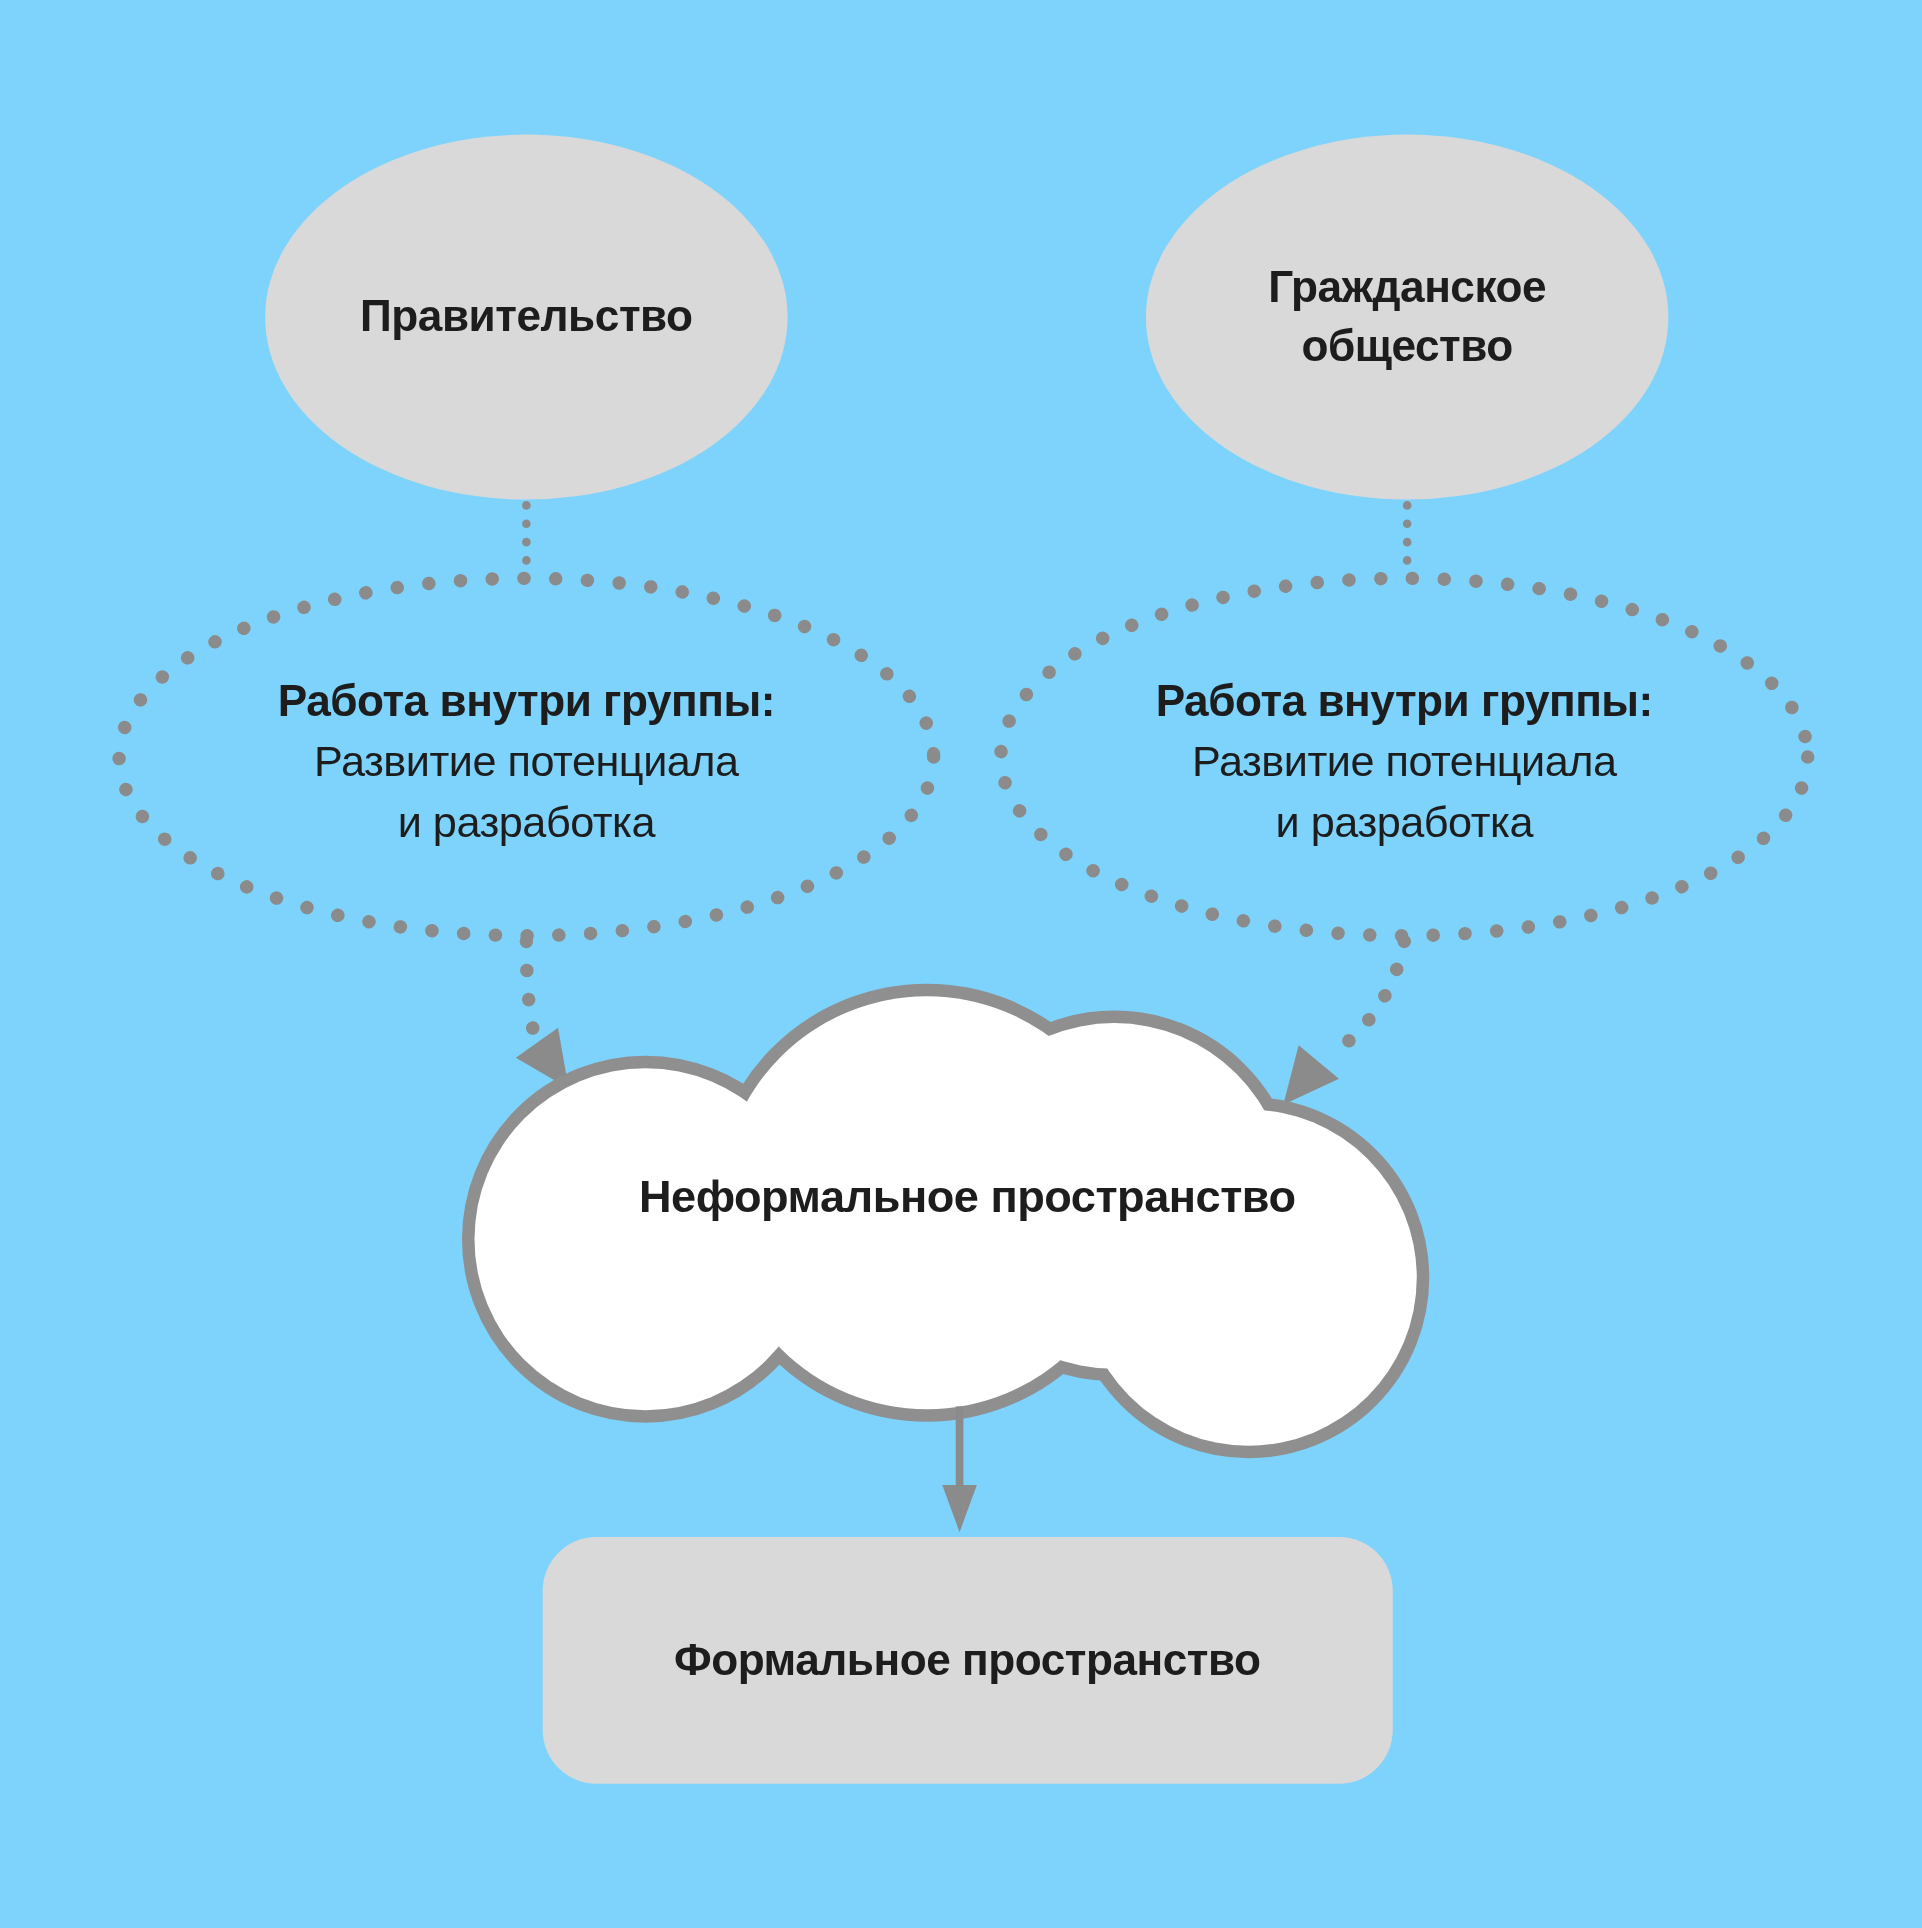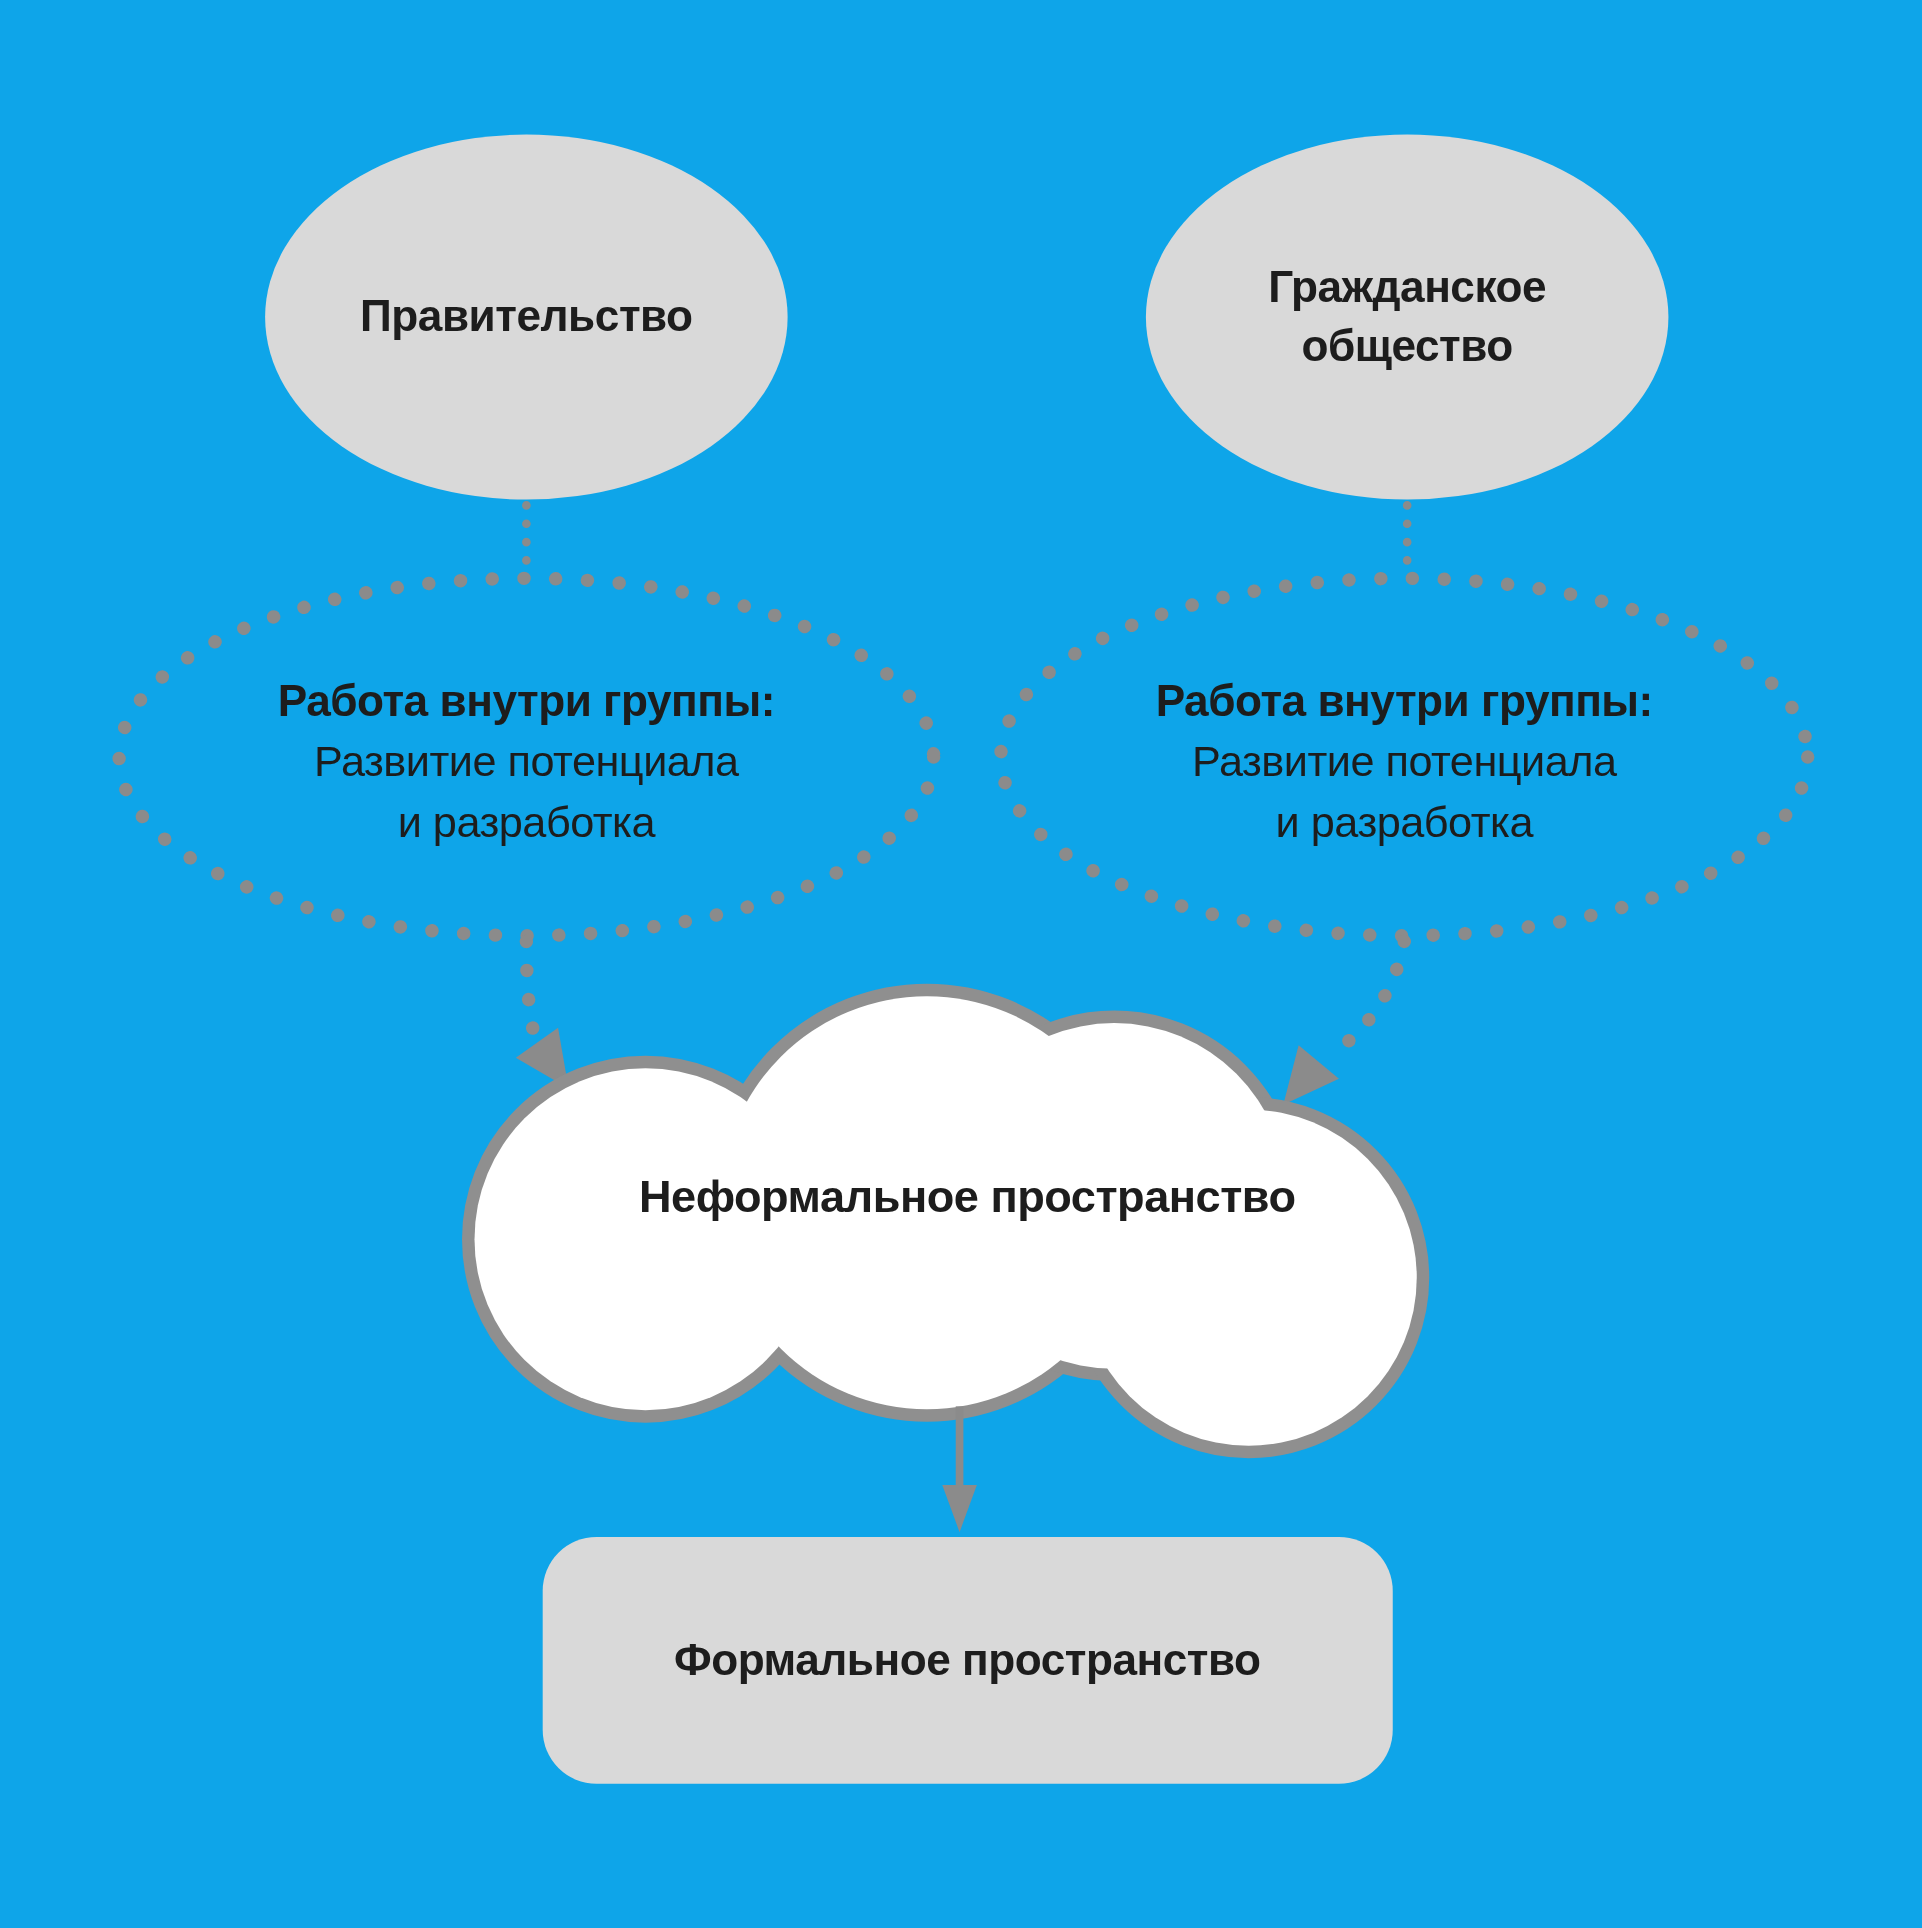--- a/index.html
+++ b/index.html
@@ -4,21 +4,21 @@
 <style>
   html, body {
     margin: 0;
     padding: 0;
     background: #e9e9e9;
   }
   .canvas {
     position: relative;
     width: 1922px;
     height: 1928px;
-    background: #0ea5e9;
+    background: #7dd3fc;
     font-family: "Liberation Sans", sans-serif;
     overflow: hidden;
   }
   svg { display: block; width: 100%; height: 100%; }
   text {
     font-family: "Liberation Sans", "DejaVu Sans", sans-serif;
     fill: #1d1d1d;
     text-anchor: middle;
   }
   .node-title  { font-size: 46px; font-weight: 700; letter-spacing: -0.5px; }

